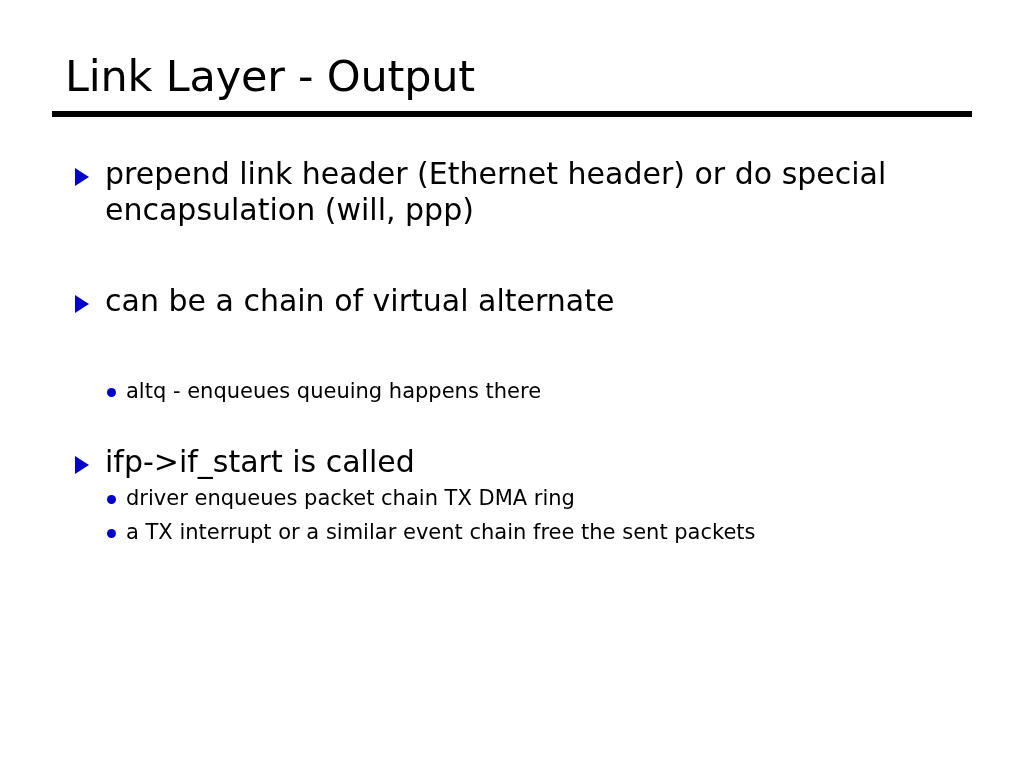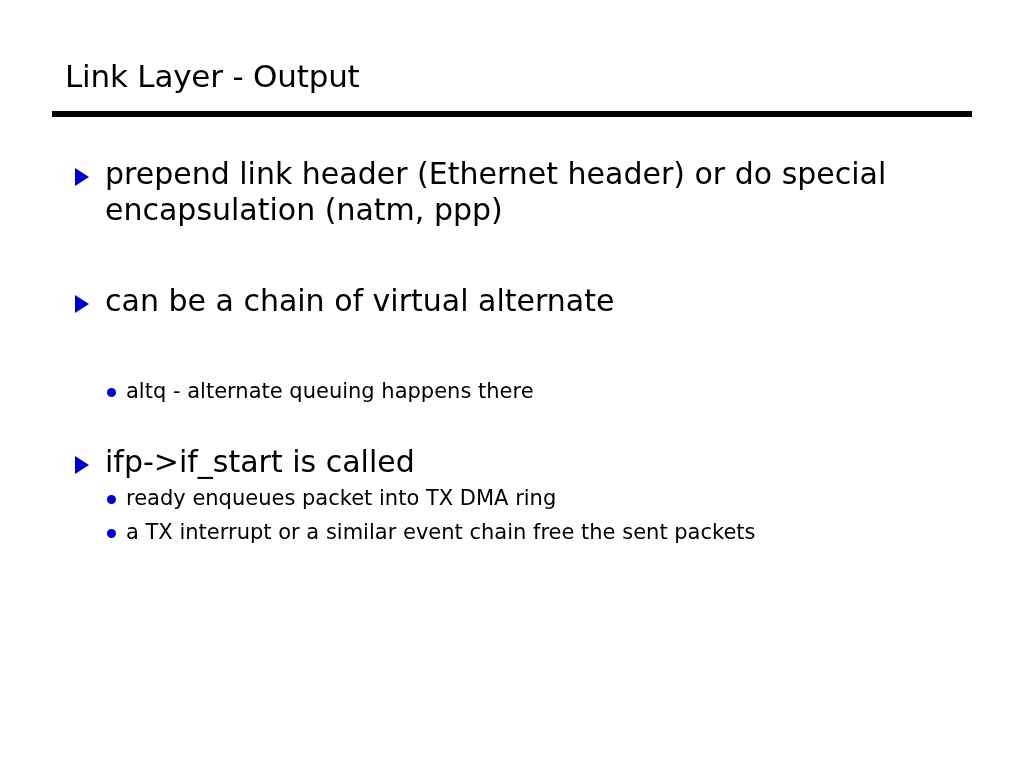--- a/index.html
+++ b/index.html
@@ -22,21 +22,21 @@
   }
 
   
   .title-block {
     position: absolute;
     left: 52px;
     top: 50px;
     width: 920px;
   }
   .slide-title {
-    font-size: 31px;
+    font-size: 43px;
     line-height: 52px;
     font-weight: normal;
     letter-spacing: -0.2px;
     color: #000000;
     margin: 0;
     padding-left: 13px;
     white-space: nowrap;
   }
   .title-rule {
     width: 920px;
@@ -117,55 +117,55 @@
   <div class="title-block">
     <h1 class="slide-title">Link Layer - Output</h1>
     <div class="title-rule"></div>
   </div>
 
   <div class="body-block">
 
     <div class="bullet-group">
       <div class="l1">
         <span class="marker-tri"></span>
-        <span class="l1-text">prepend link header (Ethernet header) or do special encapsulation (natm, ppp)</span>
+        <span class="l1-text">prepend link header (Ethernet header) or do special encapsulation (will, ppp)</span>
       </div>
     </div>
 
     <div class="gap-1"></div>
 
     <div class="bullet-group">
       <div class="l1">
         <span class="marker-tri"></span>
         <span class="l1-text">can be a chain of virtual alternate</span>
       </div>
     </div>
 
     <div class="gap-2"></div>
 
     <div class="bullet-group">
       <div class="sublist">
         <div class="l2">
           <span class="marker-dot"></span>
-          <span class="l2-text">altq - alternate queuing happens there</span>
+          <span class="l2-text">altq - enqueues queuing happens there</span>
         </div>
       </div>
     </div>
 
     <div class="gap-3"></div>
 
     <div class="bullet-group">
       <div class="l1">
         <span class="marker-tri"></span>
         <span class="l1-text">ifp-&gt;if_start is called</span>
       </div>
       <div class="sublist">
         <div class="l2">
           <span class="marker-dot"></span>
-          <span class="l2-text">ready enqueues packet into TX DMA ring</span>
+          <span class="l2-text">driver enqueues packet chain TX DMA ring</span>
         </div>
         <div class="l2">
           <span class="marker-dot"></span>
           <span class="l2-text">a TX interrupt or a similar event chain free the sent packets</span>
         </div>
       </div>
     </div>
 
   </div>
 </div>

